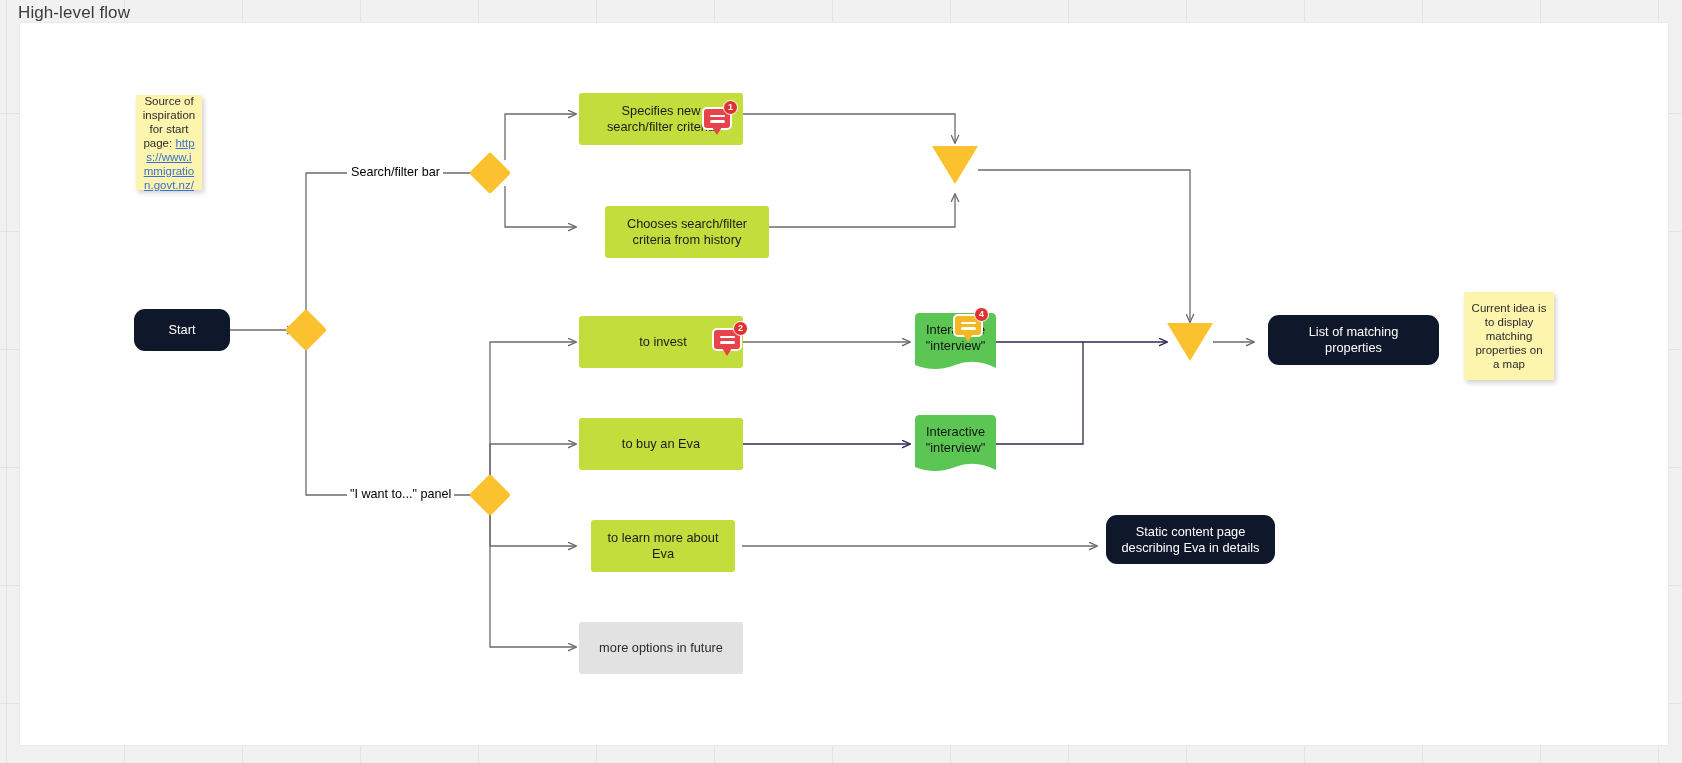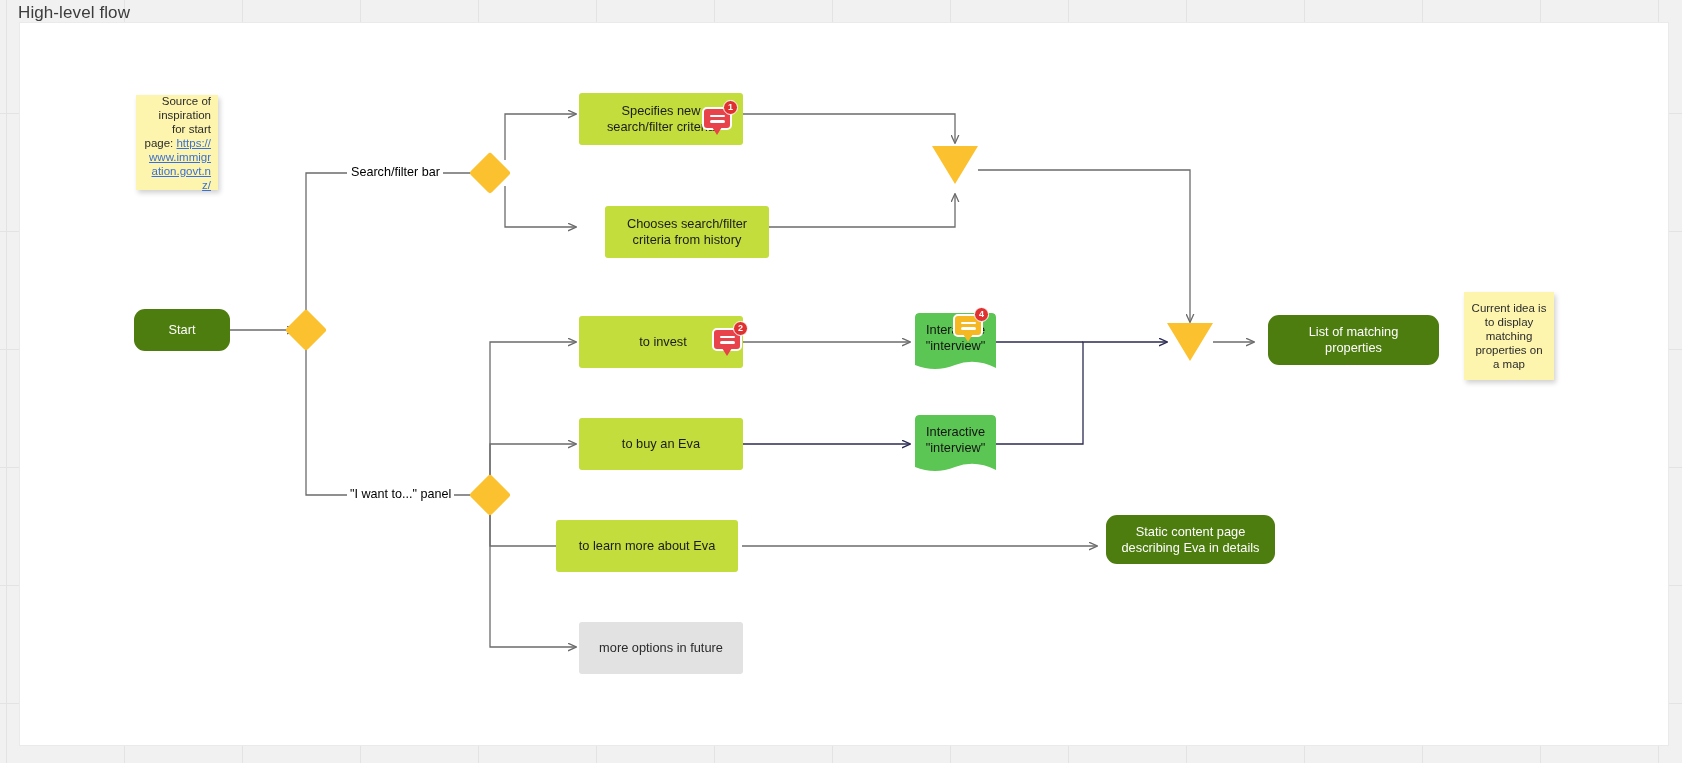--- a/index.html
+++ b/index.html
@@ -93,21 +93,21 @@
     font-size: 12.8px;
     line-height: 16px;
     text-align: center;
     display: flex;
     align-items: center;
     justify-content: center;
     padding: 4px 10px;
   }
   
   .black {
-    background: #4d7c0f;
+    background: #0f172a;
     border-radius: 11px;
     color: #ffffff;
     font-size: 12.8px;
     line-height: 16px;
     text-align: center;
     display: flex;
     align-items: center;
     justify-content: center;
     padding: 4px 14px;
   }
@@ -258,21 +258,21 @@
 
       <path d="M996,342 L1083,342"></path>
 
       <path d="M996,444 L1083,444 L1083,342 L1167,342" marker-end="url(#ahd)"></path>
     </g>
   </svg>
 
   <div class="elabel" style="left:348px; top:165px;">Search/filter bar</div>
   <div class="elabel" style="left:347px; top:487px;">"I want to..." panel</div>
 
-  <div class="node sticky" style="left:136px; top:95px; width:82px; height:95px;text-align:right;">
+  <div class="node sticky" style="left:136px; top:95px; width:66px; height:95px;">
     <div>
       <span>Source of inspiration for start page: </span><span class="lnk">https://www.immigration.govt.nz/</span>
     </div>
   </div>
 
   <div class="node sticky" style="left:1464px; top:292px; width:90px; height:88px;">
     <span>Current idea is to display matching properties on a map</span>
   </div>
 
   <div class="node" style="left:291px; top:315px; width:30px; height:30px;">
@@ -313,21 +313,21 @@
   </div>
 
   <div class="node green" style="left:579px; top:316px; width:164px; height:52px;padding-left:14px;">
     <span>to invest</span>
   </div>
 
   <div class="node green" style="left:579px; top:418px; width:164px; height:52px;">
     <span>to buy an Eva</span>
   </div>
 
-  <div class="node green" style="left:556px; top:520px; width:182px; height:52px;">
+  <div class="node green" style="left:591px; top:520px; width:144px; height:52px;">
     <span>to learn more about Eva</span>
   </div>
 
   <div class="node grey" style="left:579px; top:622px; width:164px; height:52px;">
     <span>more options in future</span>
   </div>
 
   <div class="node flag" style="left:915px; top:313px; width:81px; height:60px;">
     <span>Interactive "interview"</span>
   </div>

